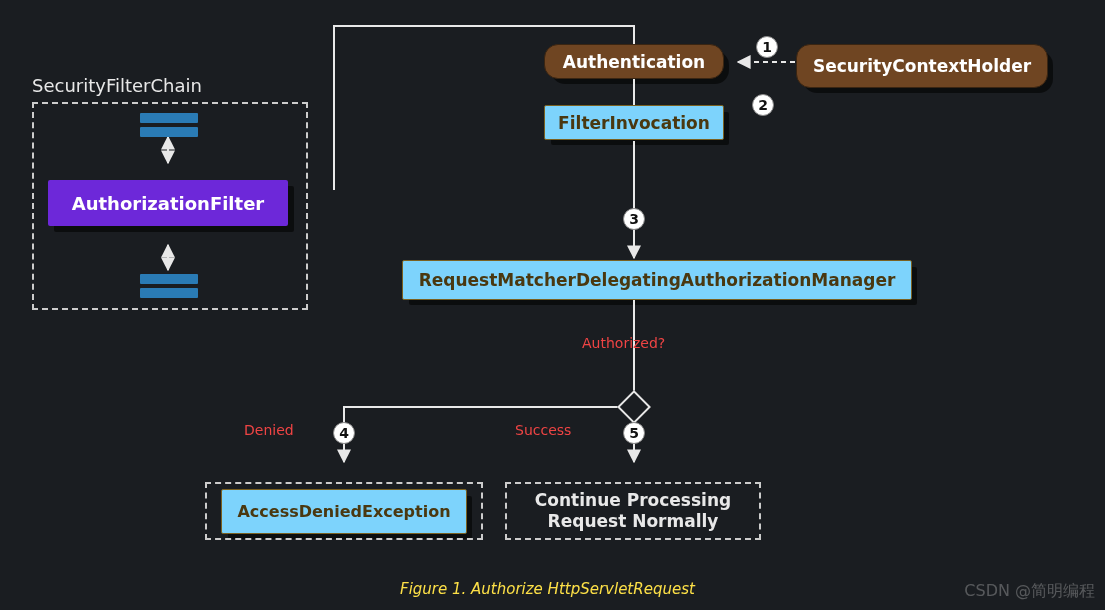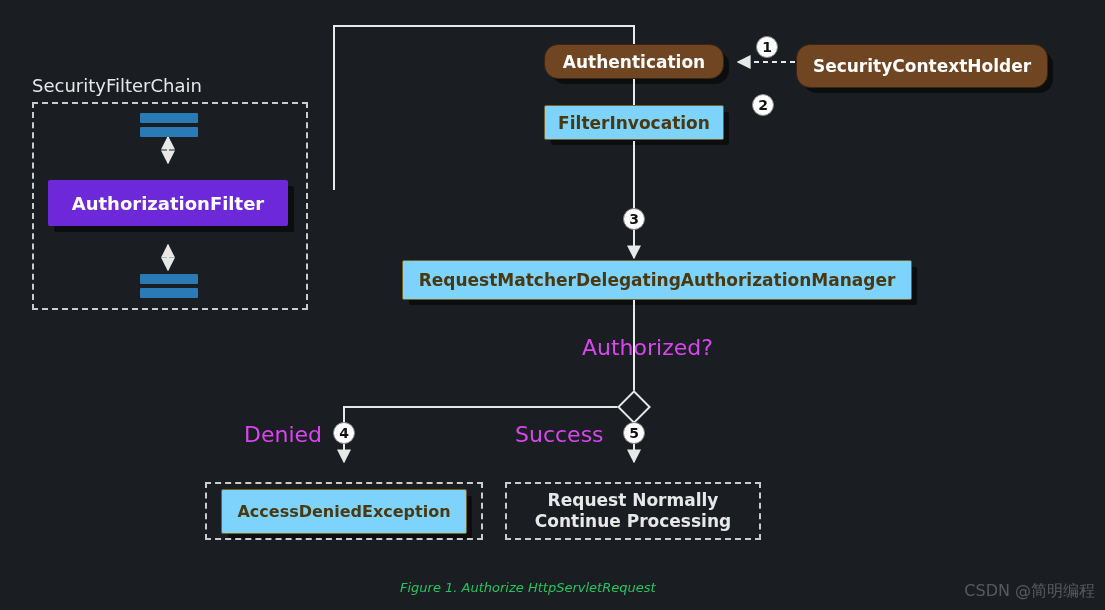--- a/index.html
+++ b/index.html
@@ -79,28 +79,28 @@
     color: #111;
     font-weight: bold;
     font-size: 14px;
     display: flex;
     align-items: center;
     justify-content: center;
     border: 1px solid #888;
   }
   .plain-label {
     position: absolute;
-    color: #d946ef;
-    font-size: 22px;
+    color: #ef4444;
+    font-size: 14px;
   }
   .caption {
     position: absolute;
-    color: #22c55e;
+    color: #fde047;
     font-style: italic;
-    font-size: 13px;
+    font-size: 15px;
   }
   .watermark {
     position: absolute;
     color: rgba(200,200,200,0.35);
     font-size: 16px;
   }
   .diamond {
     position: absolute;
     width: 24px; height: 24px;
     background: #1a1d21;
@@ -178,22 +178,22 @@
 <div class="plain-label" style="left:244px; top:422px;">Denied</div>
 <div class="plain-label" style="left:515px; top:422px;">Success</div>
 
 <div class="dashed-box" style="left:205px; top:482px; width:278px; height:58px;">
   <div class="node yellow shadow" style="position:relative; width:246px; height:45px; font-size:16px;">
     <span>AccessDeniedException</span>
   </div>
 </div>
 
 <div class="dashed-box" style="left:505px; top:482px; width:256px; height:58px; flex-direction:column; font-weight:bold; font-size:17px; line-height:1.25;">
+  <span>Continue Processing</span>
   <span>Request Normally</span>
-  <span>Continue Processing</span>
 </div>
 
 <div class="step-badge" style="left:756px; top:36px;">1</div>
 <div class="step-badge" style="left:752px; top:94px;">2</div>
 <div class="step-badge" style="left:623px; top:208px;">3</div>
 <div class="step-badge" style="left:333px; top:422px;">4</div>
 <div class="step-badge" style="left:623px; top:422px;">5</div>
 
 <div class="caption" style="left:400px; top:580px;">Figure 1. Authorize HttpServletRequest</div>
 

